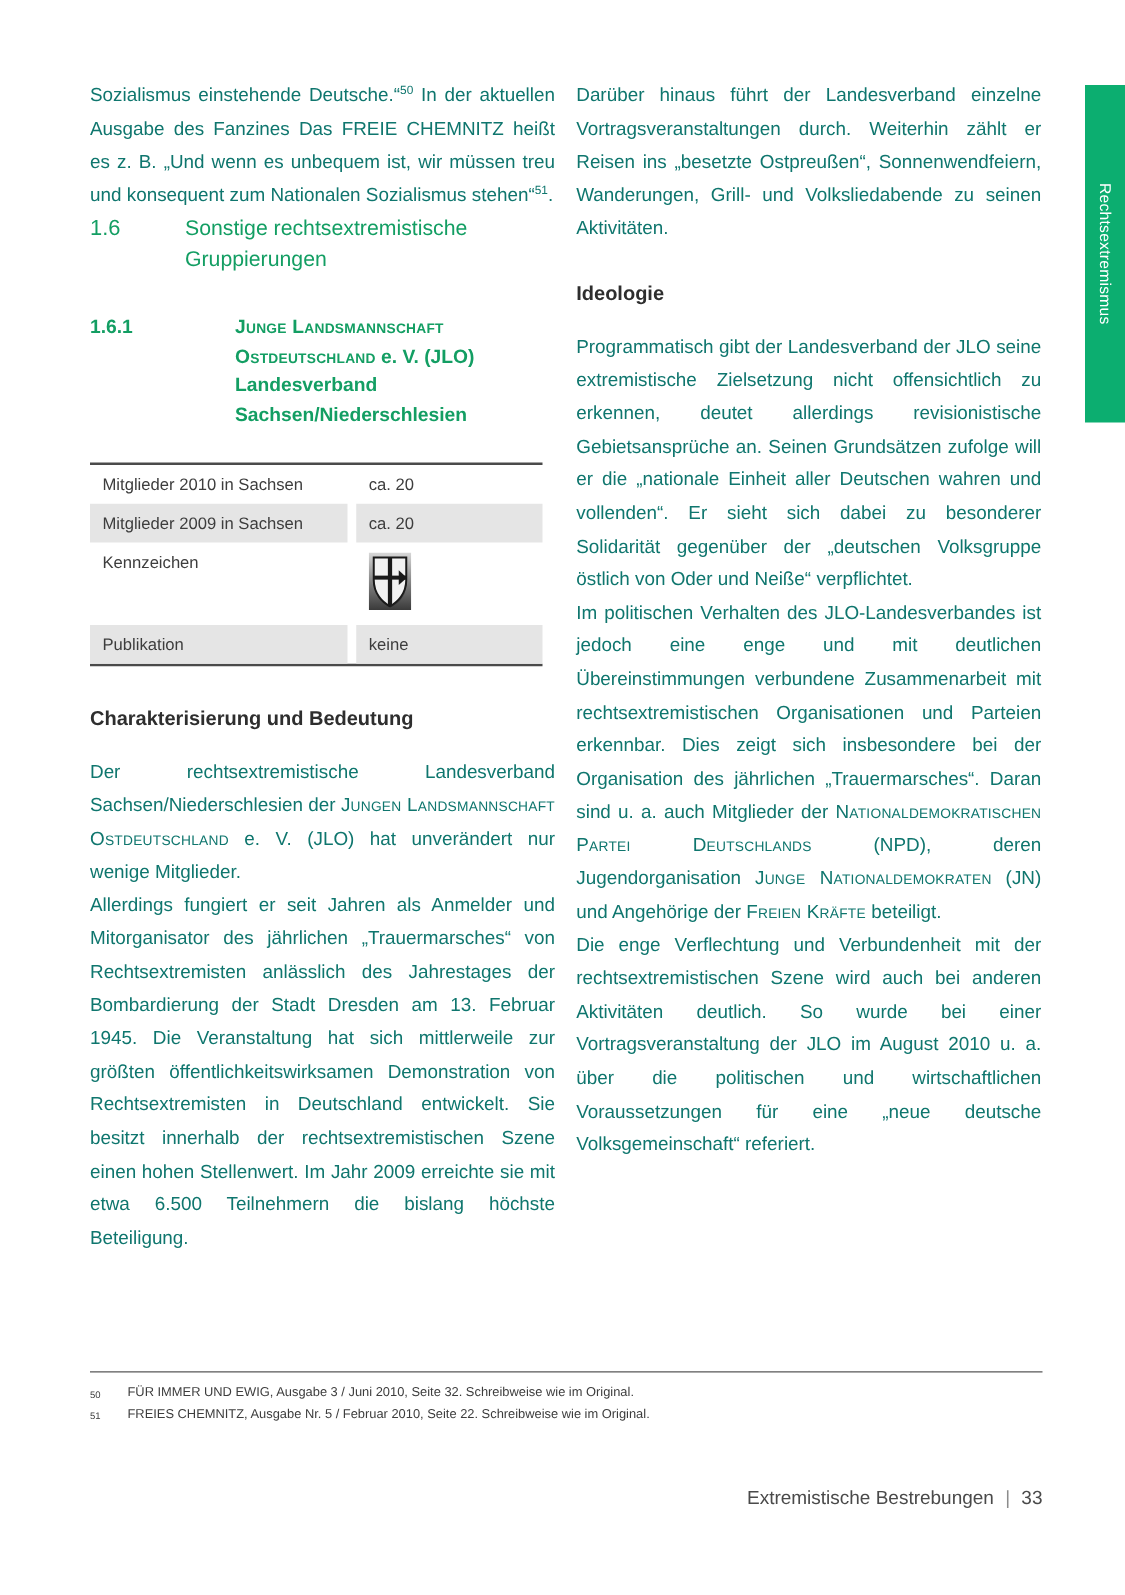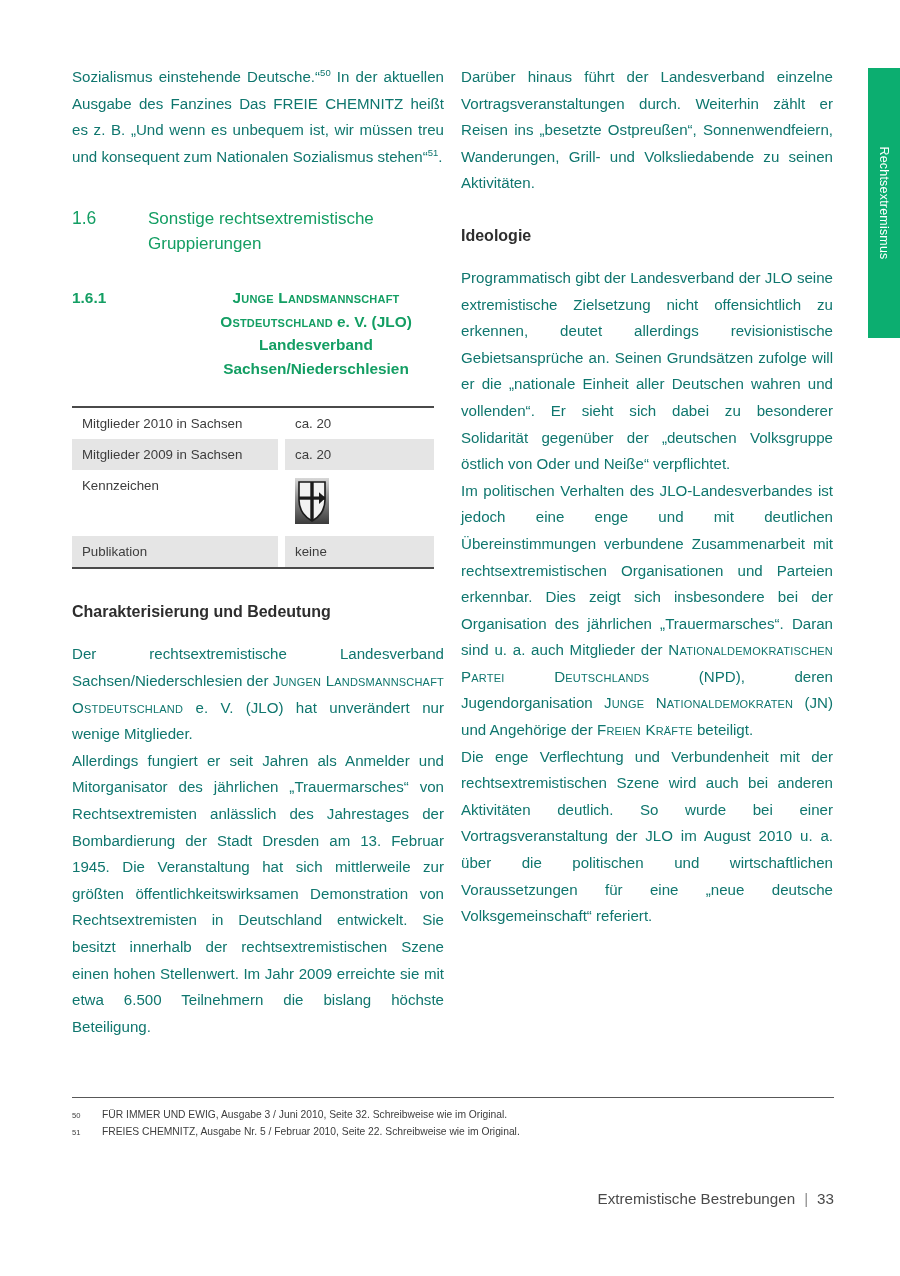--- a/index.html
+++ b/index.html
@@ -69,21 +69,20 @@
 
   sup.fn {
     font-size: 9.5px;
     vertical-align: super;
     line-height: 0;
   }
 
   
   .h-section {
     display: flex;
-    margin-top: 36px;
     color: #139e63;
   }
   .h-section .num {
     width: 76px;
     flex: 0 0 76px;
     font-size: 17.5px;
     line-height: 25px;
   }
   .h-section .txt {
     font-size: 17px;
@@ -100,21 +99,20 @@
     width: 76px;
     flex: 0 0 76px;
     font-size: 15.4px;
     line-height: 23.5px;
     font-weight: bold;
   }
   .h-sub .txt {
     font-size: 15.4px;
     line-height: 23.5px;
     font-weight: bold;
-    text-align: center;
   }
 
   .h-block {
     margin-top: 34px;
     margin-bottom: 20px;
     font-size: 16px;
     font-weight: bold;
     color: #2e2e2e;
   }
   .h-block.tight { margin-top: 30px; }

